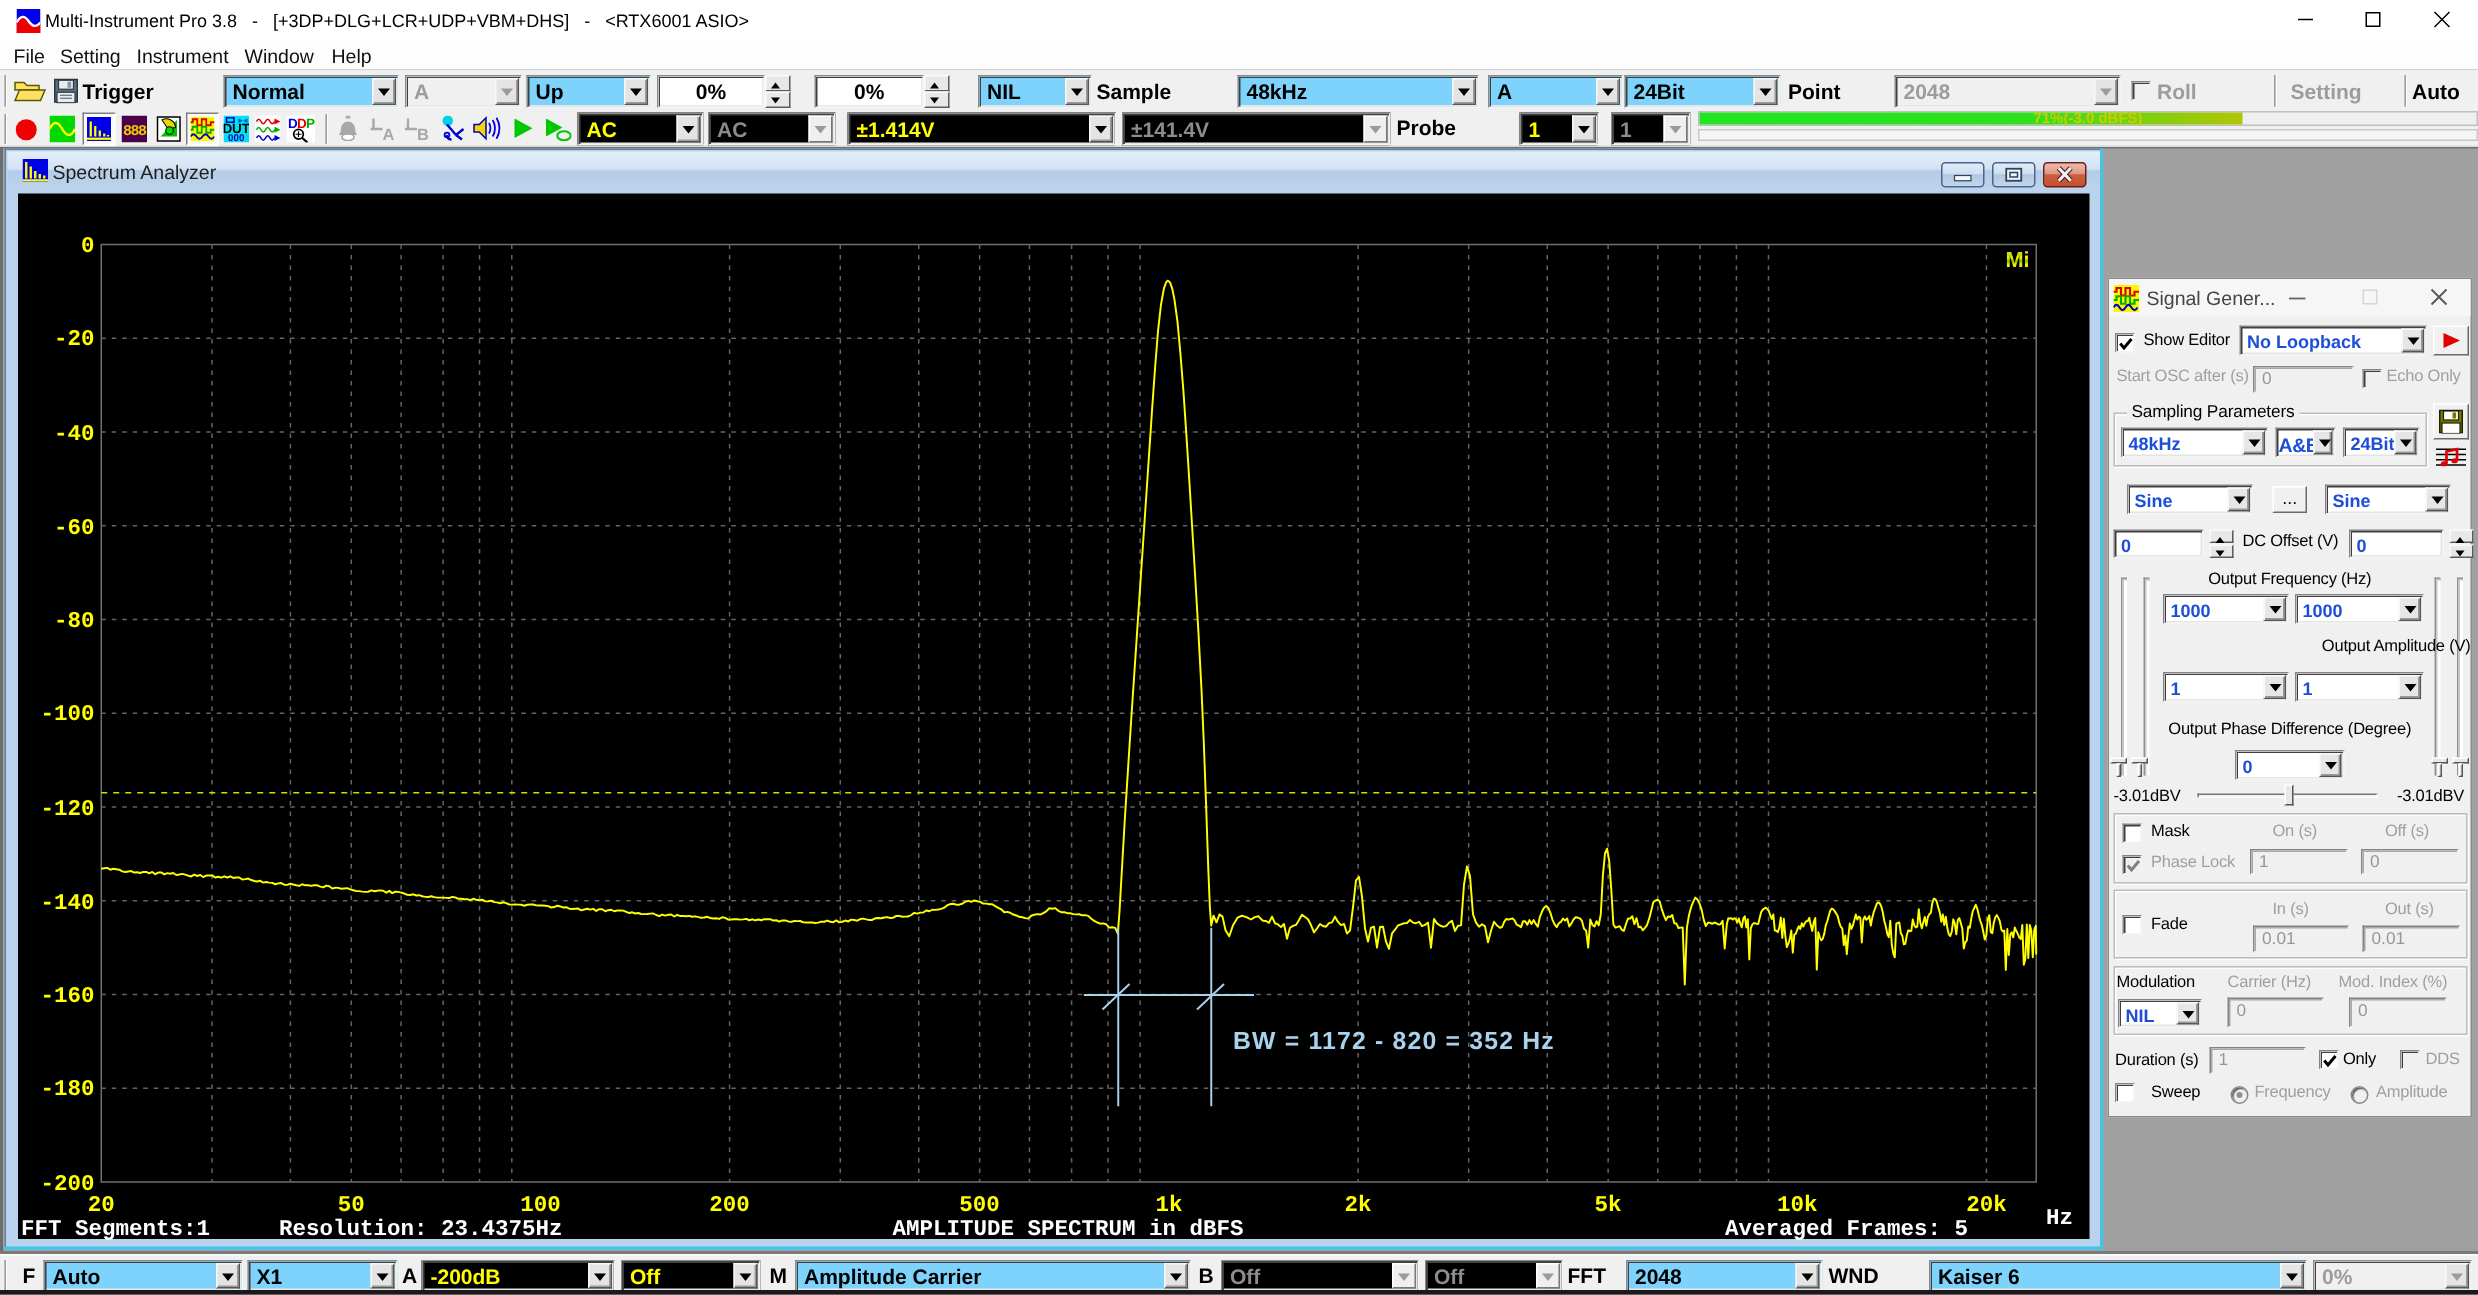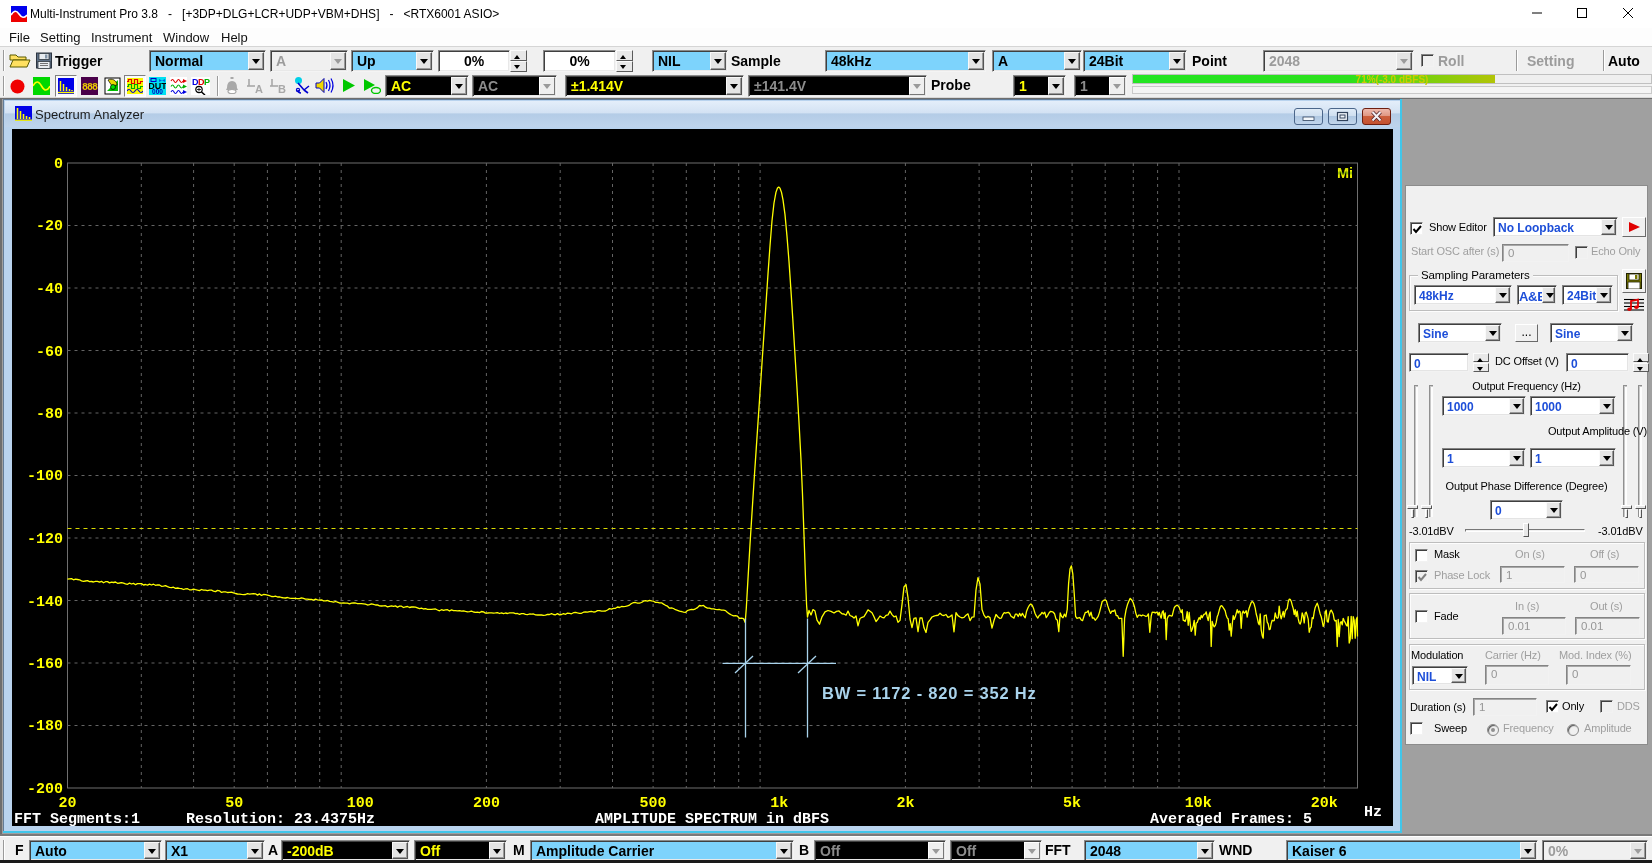--- a/index.html
+++ b/index.html
@@ -420,20 +420,38 @@
 </g>
 <text x="822" y="699" font-size="16.5" font-weight="bold" fill="#a9d3ec" font-family="Liberation Sans,sans-serif" letter-spacing="0.8">BW = 1172 - 820 = 352 Hz</text>
 </g>
         </svg>
   <div id="statline"><span style="position:absolute;left:2px">FFT Segments:1</span><span style="position:absolute;left:174px">Resolution: 23.4375Hz</span><span style="position:absolute;left:583px">AMPLITUDE SPECTRUM in dBFS</span><span style="position:absolute;left:1138px">Averaged Frames: 5</span></div>
  </div>
 </div>
 <div style="position:absolute;left:1400px;top:1px;width:2px;height:734px;background:#41c6ea"></div>
     <div style="position:absolute;left:3px;top:733px;width:1399px;height:2px;background:#41c6ea"></div>
 <div id="siggen">
+      <div id="sgtitle">
+        <svg style="position:absolute;left:3px;top:4px" width="17" height="18" viewBox="0 0 17 18">
+          <rect width="17" height="18" fill="#f8f800"></rect>
+          <path d="M0 4.5 h2 v-2.5 h3 v5 h3 v-5 h3 v5 h3 v-2.5 h3" stroke="#e00000" stroke-width="1.4" fill="none"></path>
+          <path d="M0 10 h2 v-2.5 h3 v5 h3 v-5 h3 v5 h3 v-2.5 h3" stroke="#00b000" stroke-width="1.4" fill="none"></path>
+          <path d="M0 15 Q2 11.5 4 15 Q6 18.5 8 15 Q10 11.5 12 15 Q14 18.5 16 15" stroke="#0000d0" stroke-width="1.4" fill="none"></path>
+        </svg>
+        <span style="position:absolute;left:25px;top:5px;font-size:13px;color:#444">Signal Gener...</span>
+        <svg style="position:absolute;left:118px;top:4px" width="16" height="16">
+          <line x1="2" y1="9" x2="13" y2="9" stroke="#666" stroke-width="1.2"></line>
+        </svg>
+        <svg style="position:absolute;left:166px;top:4px" width="16" height="16">
+          <rect x="3.5" y="3.5" width="9" height="9" fill="none" stroke="#d6d6d6" stroke-width="1"></rect>
+        </svg>
+        <svg style="position:absolute;left:212px;top:4px" width="16" height="16">
+          <path d="M3 3 L13 13 M13 3 L3 13" stroke="#555" stroke-width="1.2"></path>
+        </svg>
+      </div>
       <div id="sgbody">
         <div class="ckb" style="left:4px;top:11px">
           <svg width="11" height="11" viewBox="0 0 11 11">
             <path d="M1.5 5 L4 8 L9 2" stroke="#000" stroke-width="2" fill="none"></path>
           </svg>
         </div>
         <span class="sg" style="left:23px;top:10px">Show Editor</span>
         <div class="wcb" style="left:87px;top:6px;width:125px;height:20px">
           <span class="t">No Loopback</span>
           <span class="ar"></span>

